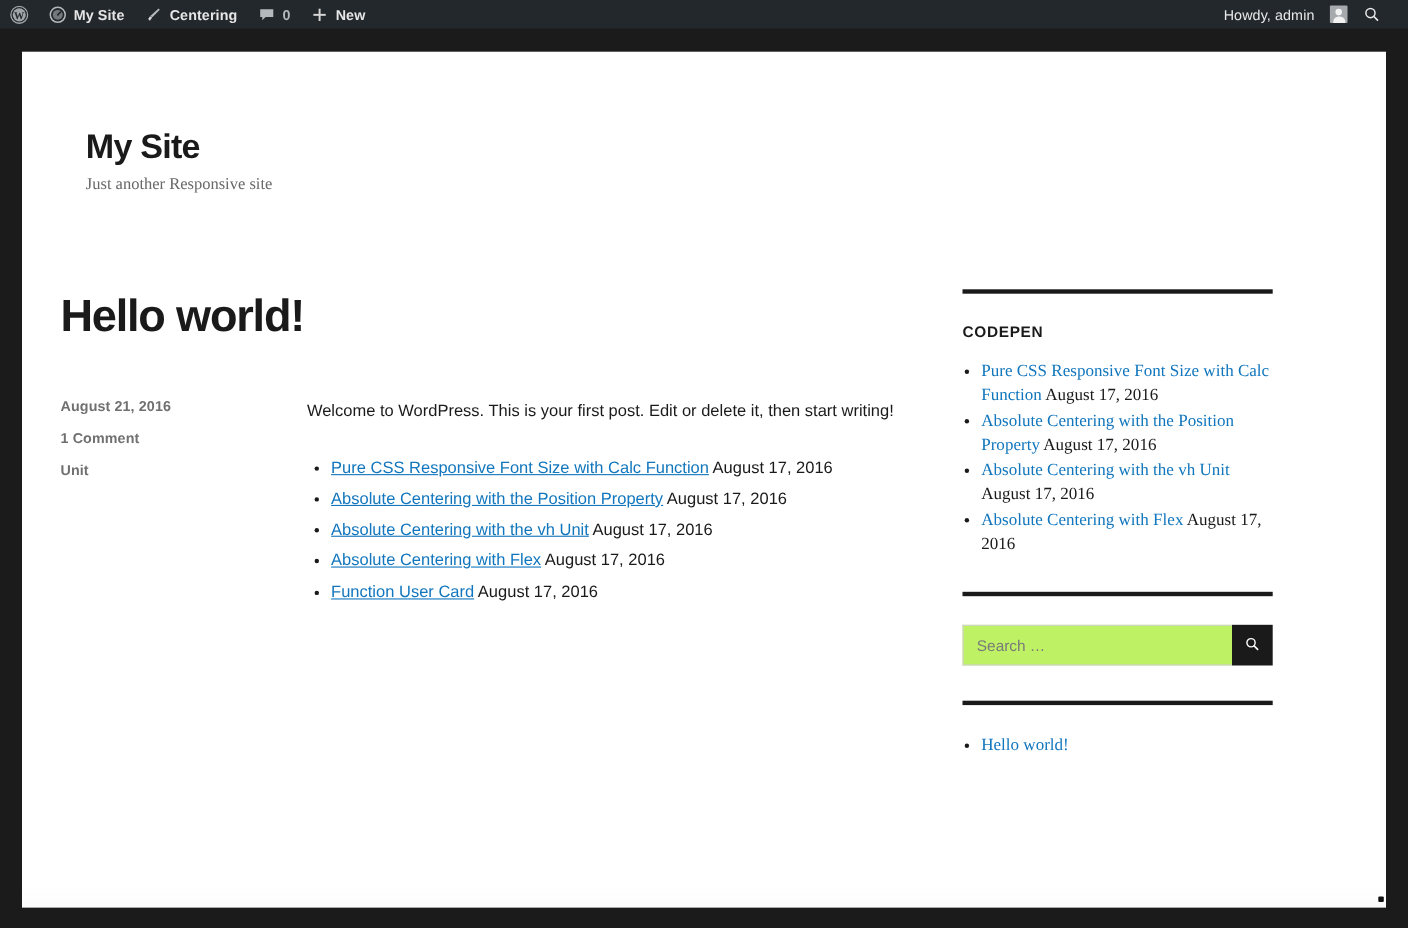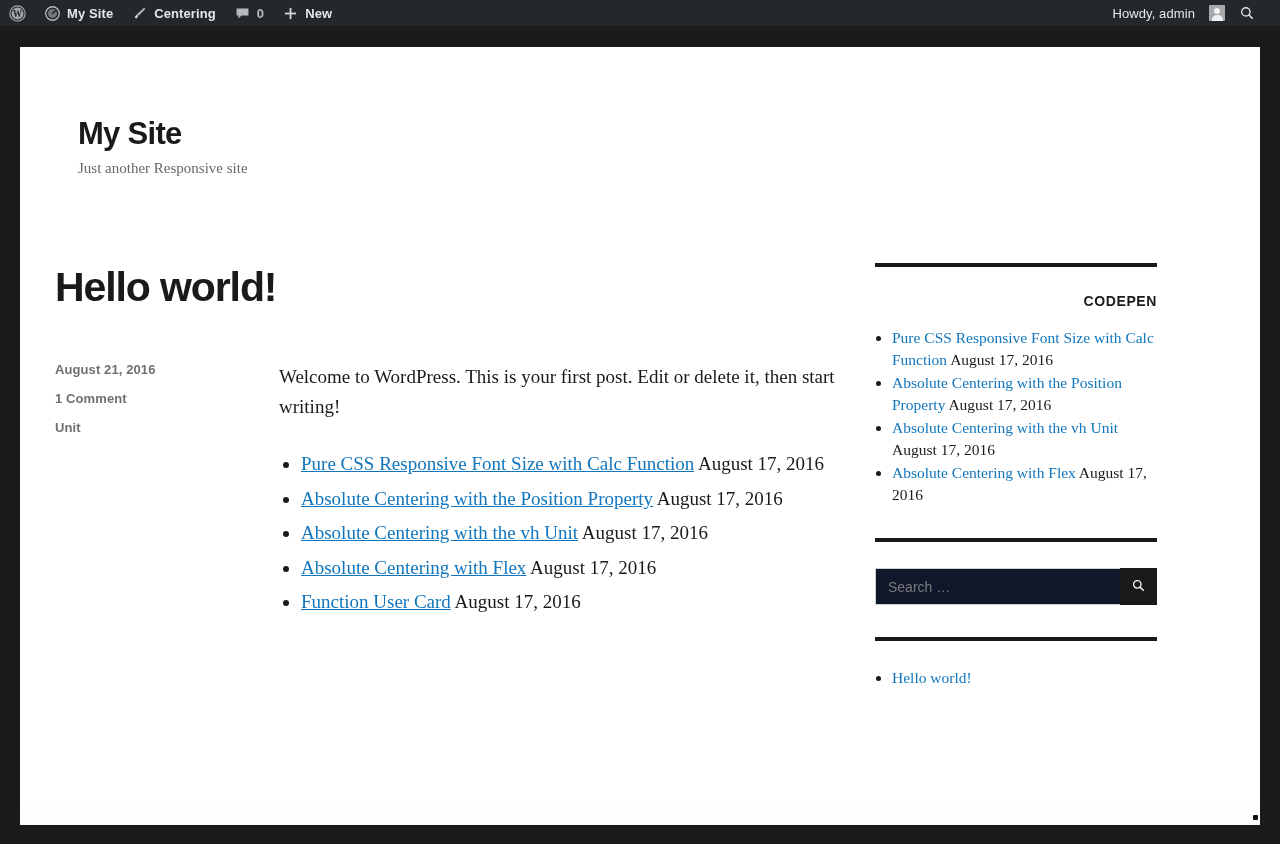--- a/index.html
+++ b/index.html
@@ -110,22 +110,22 @@
     font-size: 13px;
     color: #707070;
     font-weight: bold;
     letter-spacing: .1px;
   }
   .entry-meta div { margin-bottom: 14px; }
   .entry-meta div:last-child { margin-bottom: 0; }
 
   .entry-content {
     flex: 1 1 auto;
-    font-family: Liberation Serif, serif;
-    font-size: 19px;
+    font-family: Liberation Sans, sans-serif;
+    font-size: 15px;
     color: #1a1a1a;
     line-height: 1.55;
   }
   .entry-content p { margin: 0 0 0 0; }
   .entry-content ul {
     margin: 28px 0 0 0;
     padding-left: 22px;
     list-style: disc;
   }
   .entry-content ul li { margin-bottom: 5px; }
@@ -140,21 +140,20 @@
     padding-top: 26px;
     margin-bottom: 32px;
   }
   .widget-title {
     margin: 0 0 18px 0;
     font-size: 14px;
     font-weight: 700;
     letter-spacing: .6px;
     color: #1a1a1a;
     text-transform: uppercase;
-    text-align: right;
   }
   .widget ul {
     margin: 0; padding-left: 17px;
     list-style: disc;
     font-family: "Liberation Serif", serif;
     font-size: 15.5px;
     line-height: 1.42;
     color: #1a1a1a;
   }
   .widget ul li { margin-bottom: 1px; }
@@ -162,21 +161,21 @@
 
   .search-form {
     display: flex;
     align-items: stretch;
     height: 37px;
   }
   .search-field {
     flex: 1 1 auto;
     border: 1px solid #d1d1d1;
     border-right: none;
-    background: #0f172a;
+    background: #bef264;
     padding: 0 12px;
     font-family: "Liberation Sans", sans-serif;
     font-size: 14px;
     color: #686868;
     outline: none;
   }
   .search-field::placeholder { color: #7a7a7a; }
   .search-submit {
     width: 37px; flex: 0 0 37px;
     background: #1a1a1a;

